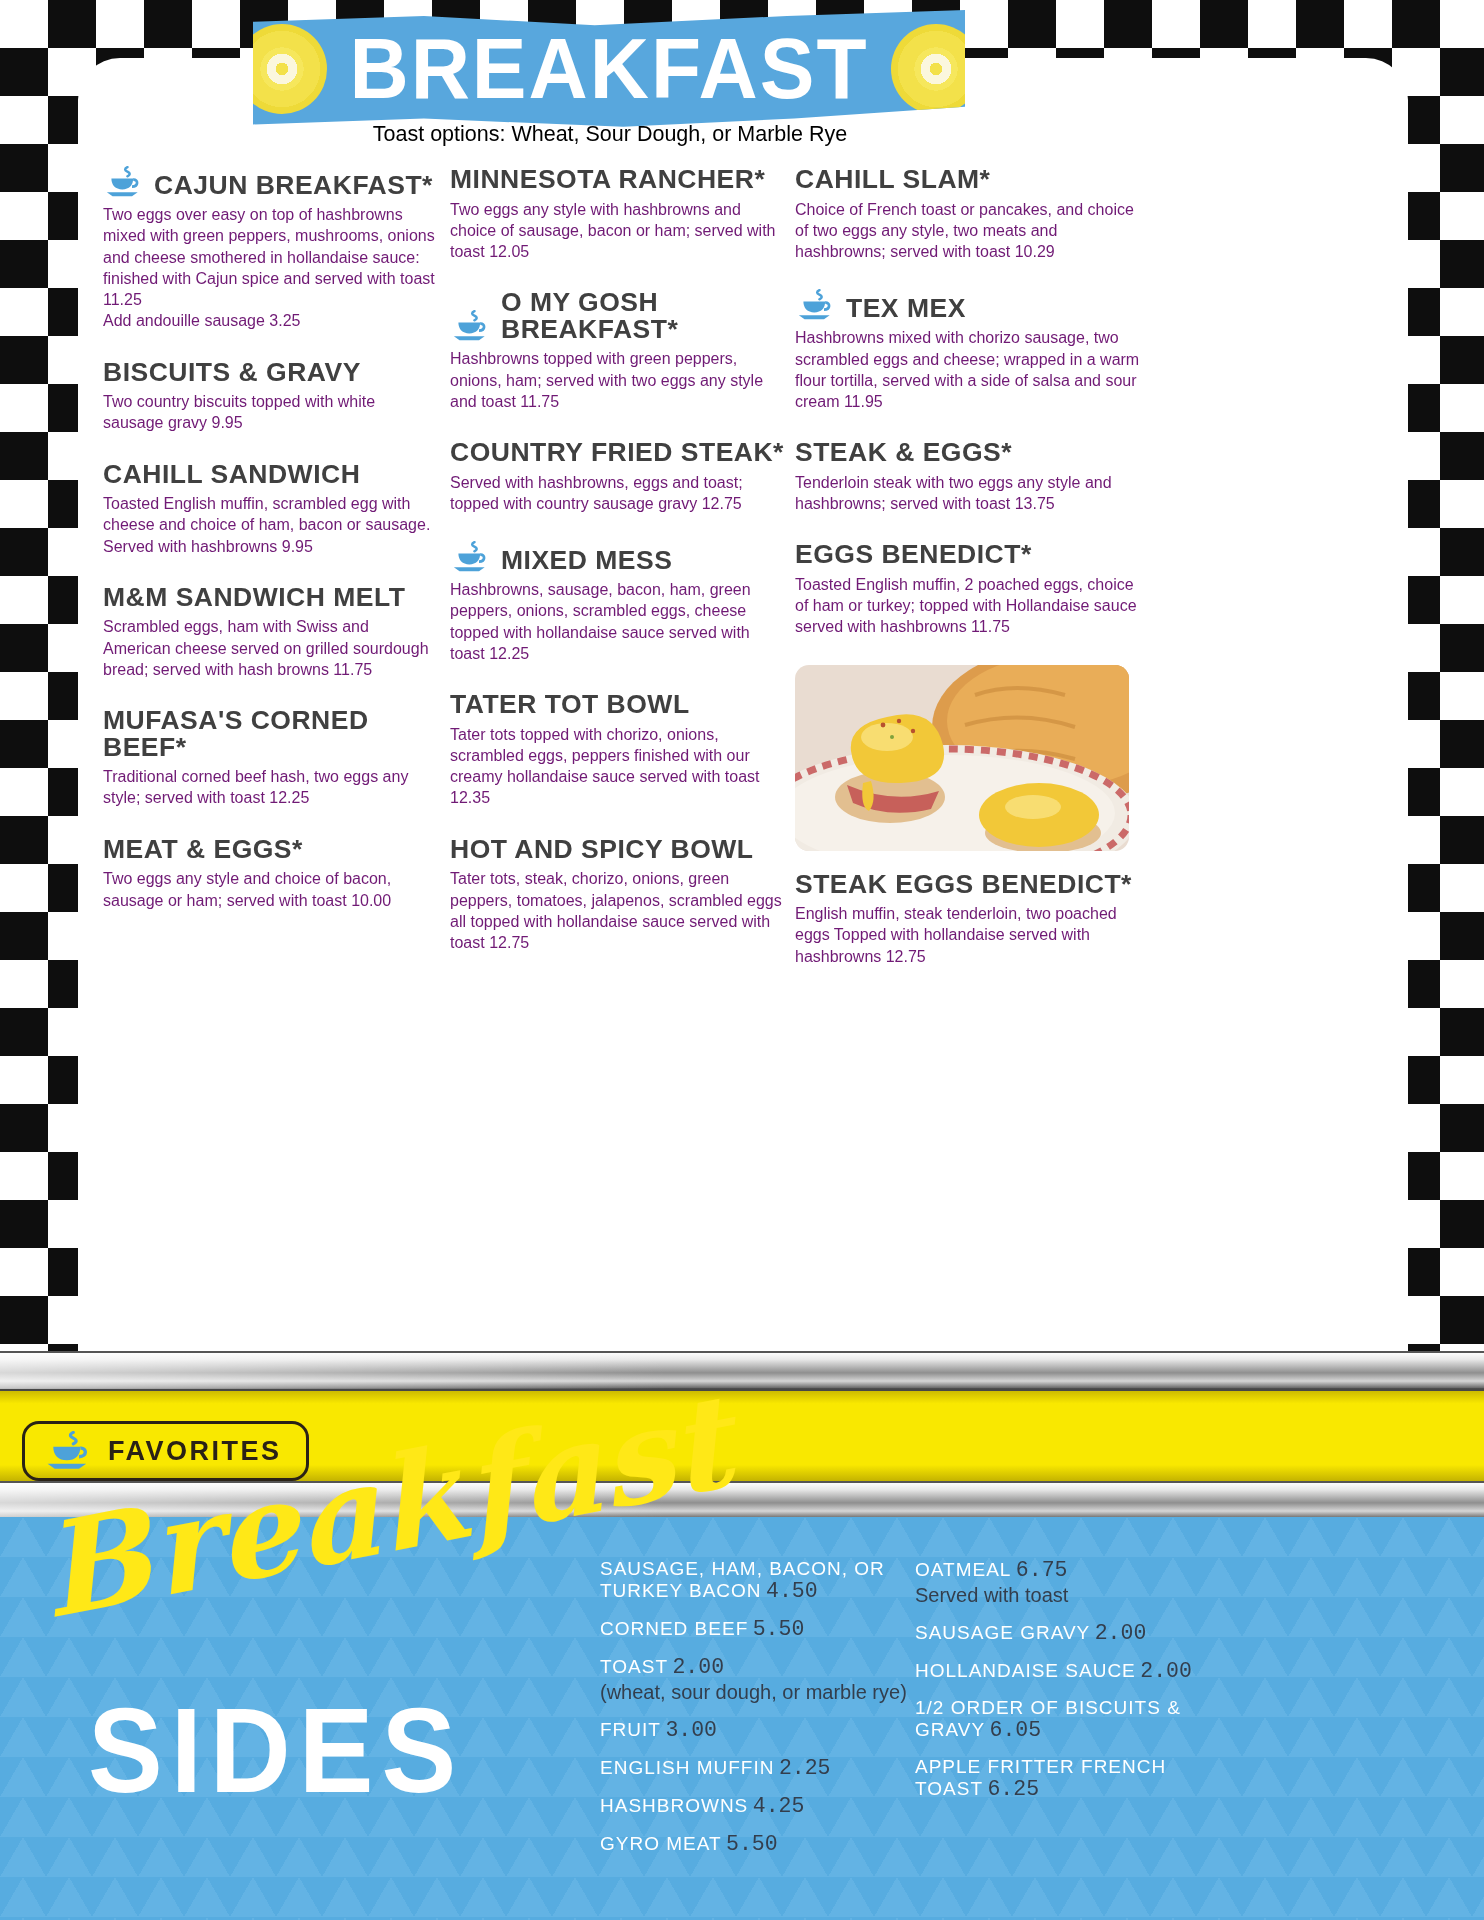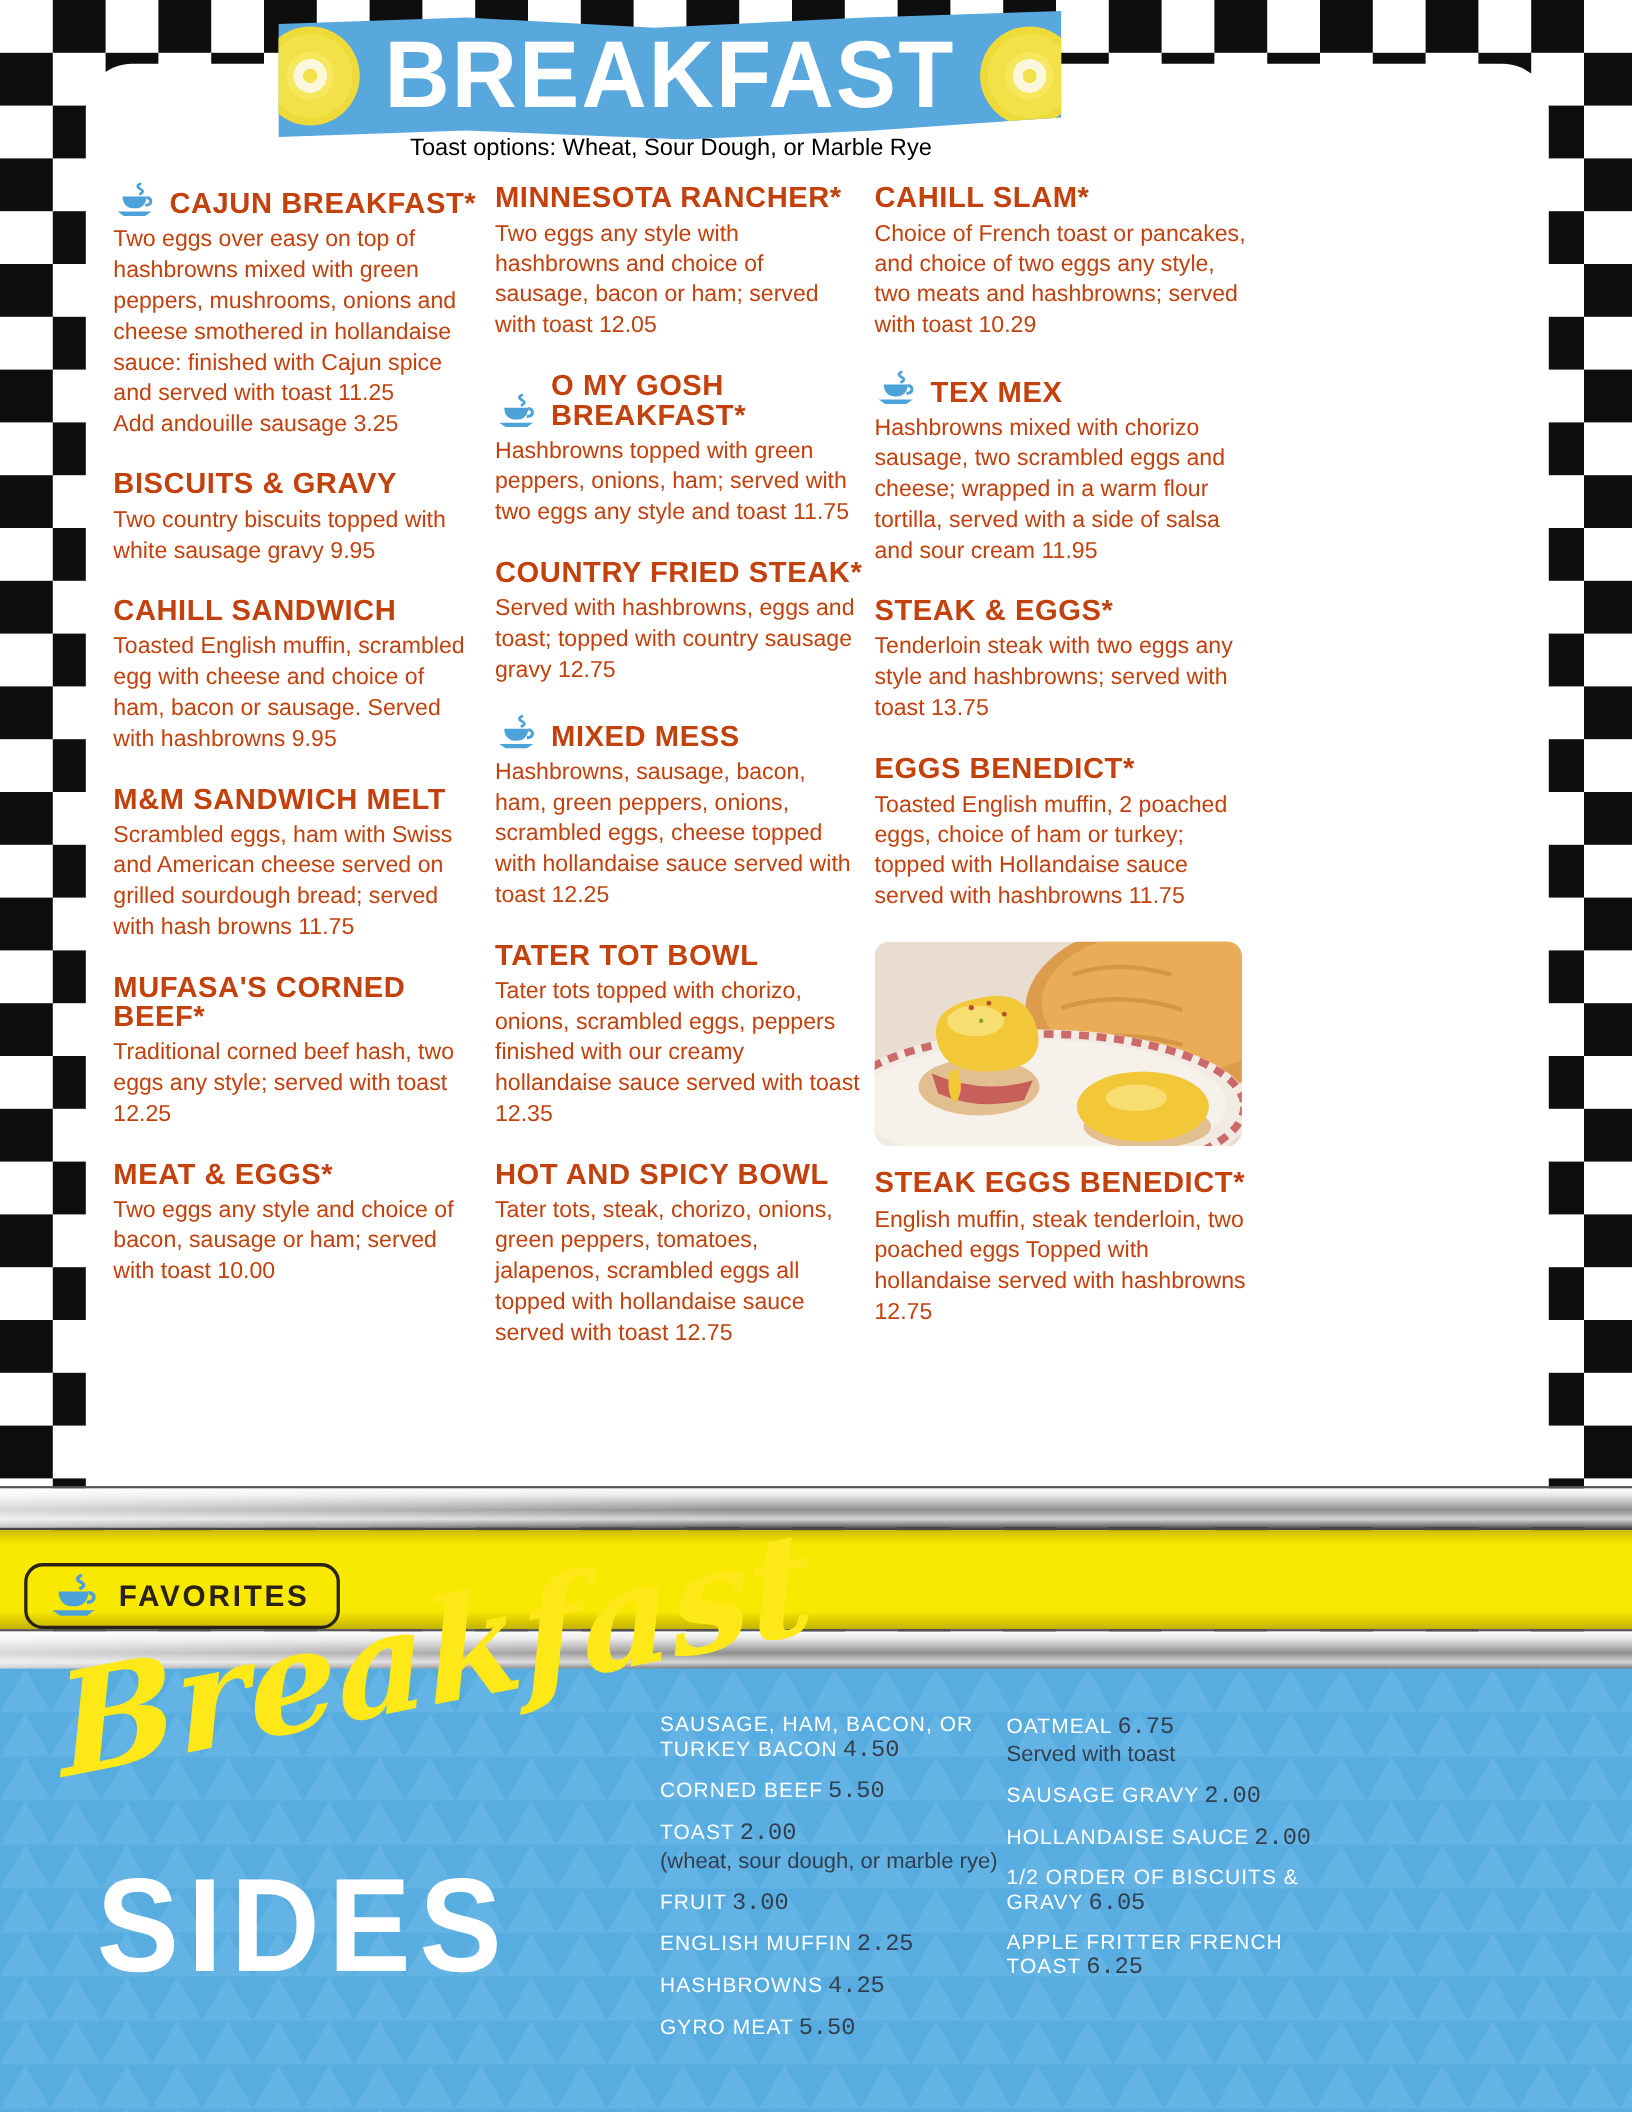--- a/index.html
+++ b/index.html
@@ -33,26 +33,26 @@
     position:absolute;left:310px;top:122px;width:600px;text-align:center;
     font-size:21.5px;color:#000000;
   }
   
   .col{position:absolute;top:166px;}
   .col1{left:103px;width:334px;}
   .col2{left:450px;width:334px;}
   .col3{left:795px;width:346px;}
   .mi{margin-bottom:27px;}
   .mi-title{
-    font-size:26.5px;font-weight:700;color:#c2410c;letter-spacing:.5px;
+    font-size:26.5px;font-weight:700;color:#404040;letter-spacing:.5px;
     margin-bottom:6px;display:flex;align-items:flex-end;gap:9px;
     transform-origin:left;line-height:1.0;
   }
   .mi-desc{
-    font-size:21px;line-height:1.33;color:#c2410c;white-space:pre-line;
+    font-size:16px;line-height:1.33;color:#701a75;white-space:pre-line;
   }
   .cup{display:inline-block;width:42px;height:32px;flex:0 0 auto;}
   .cup svg{width:100%;height:100%;}
   
   .photo{
     width:334px;height:186px;border-radius:14px;overflow:hidden;margin:2px 0 20px 0;
   }
   .photo svg{display:block;width:100%;height:100%;}
   
   .metal{

